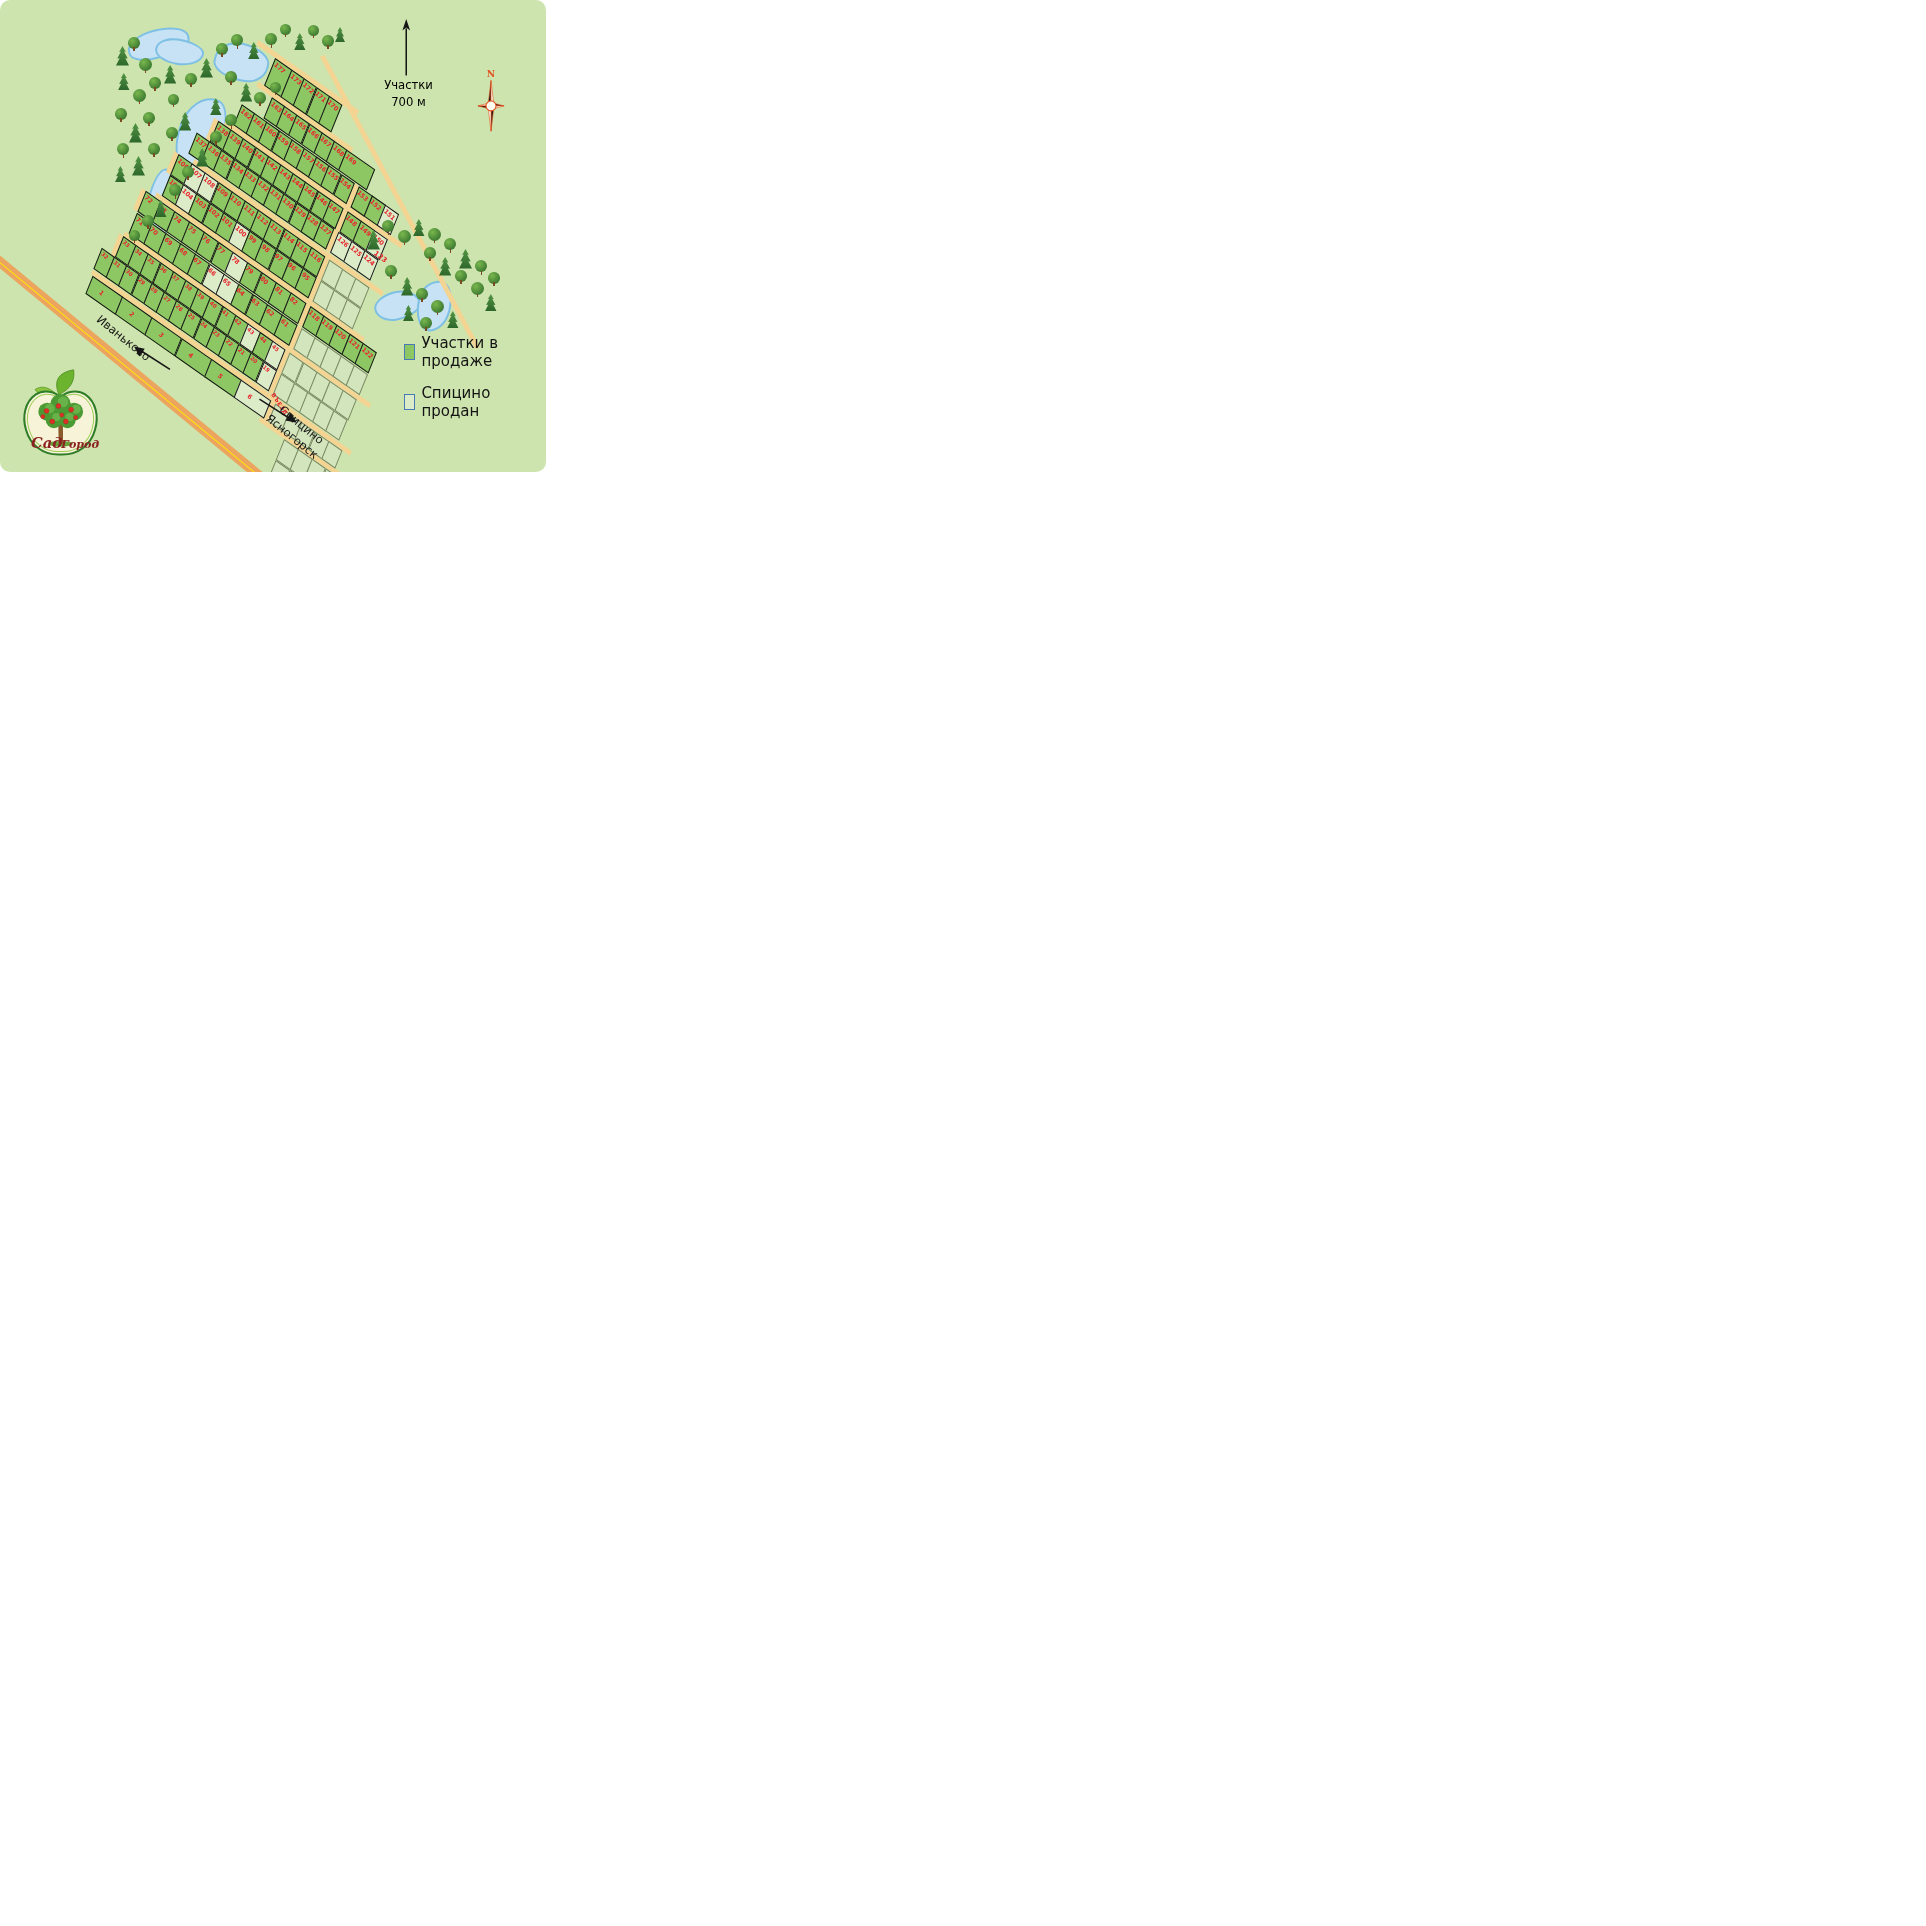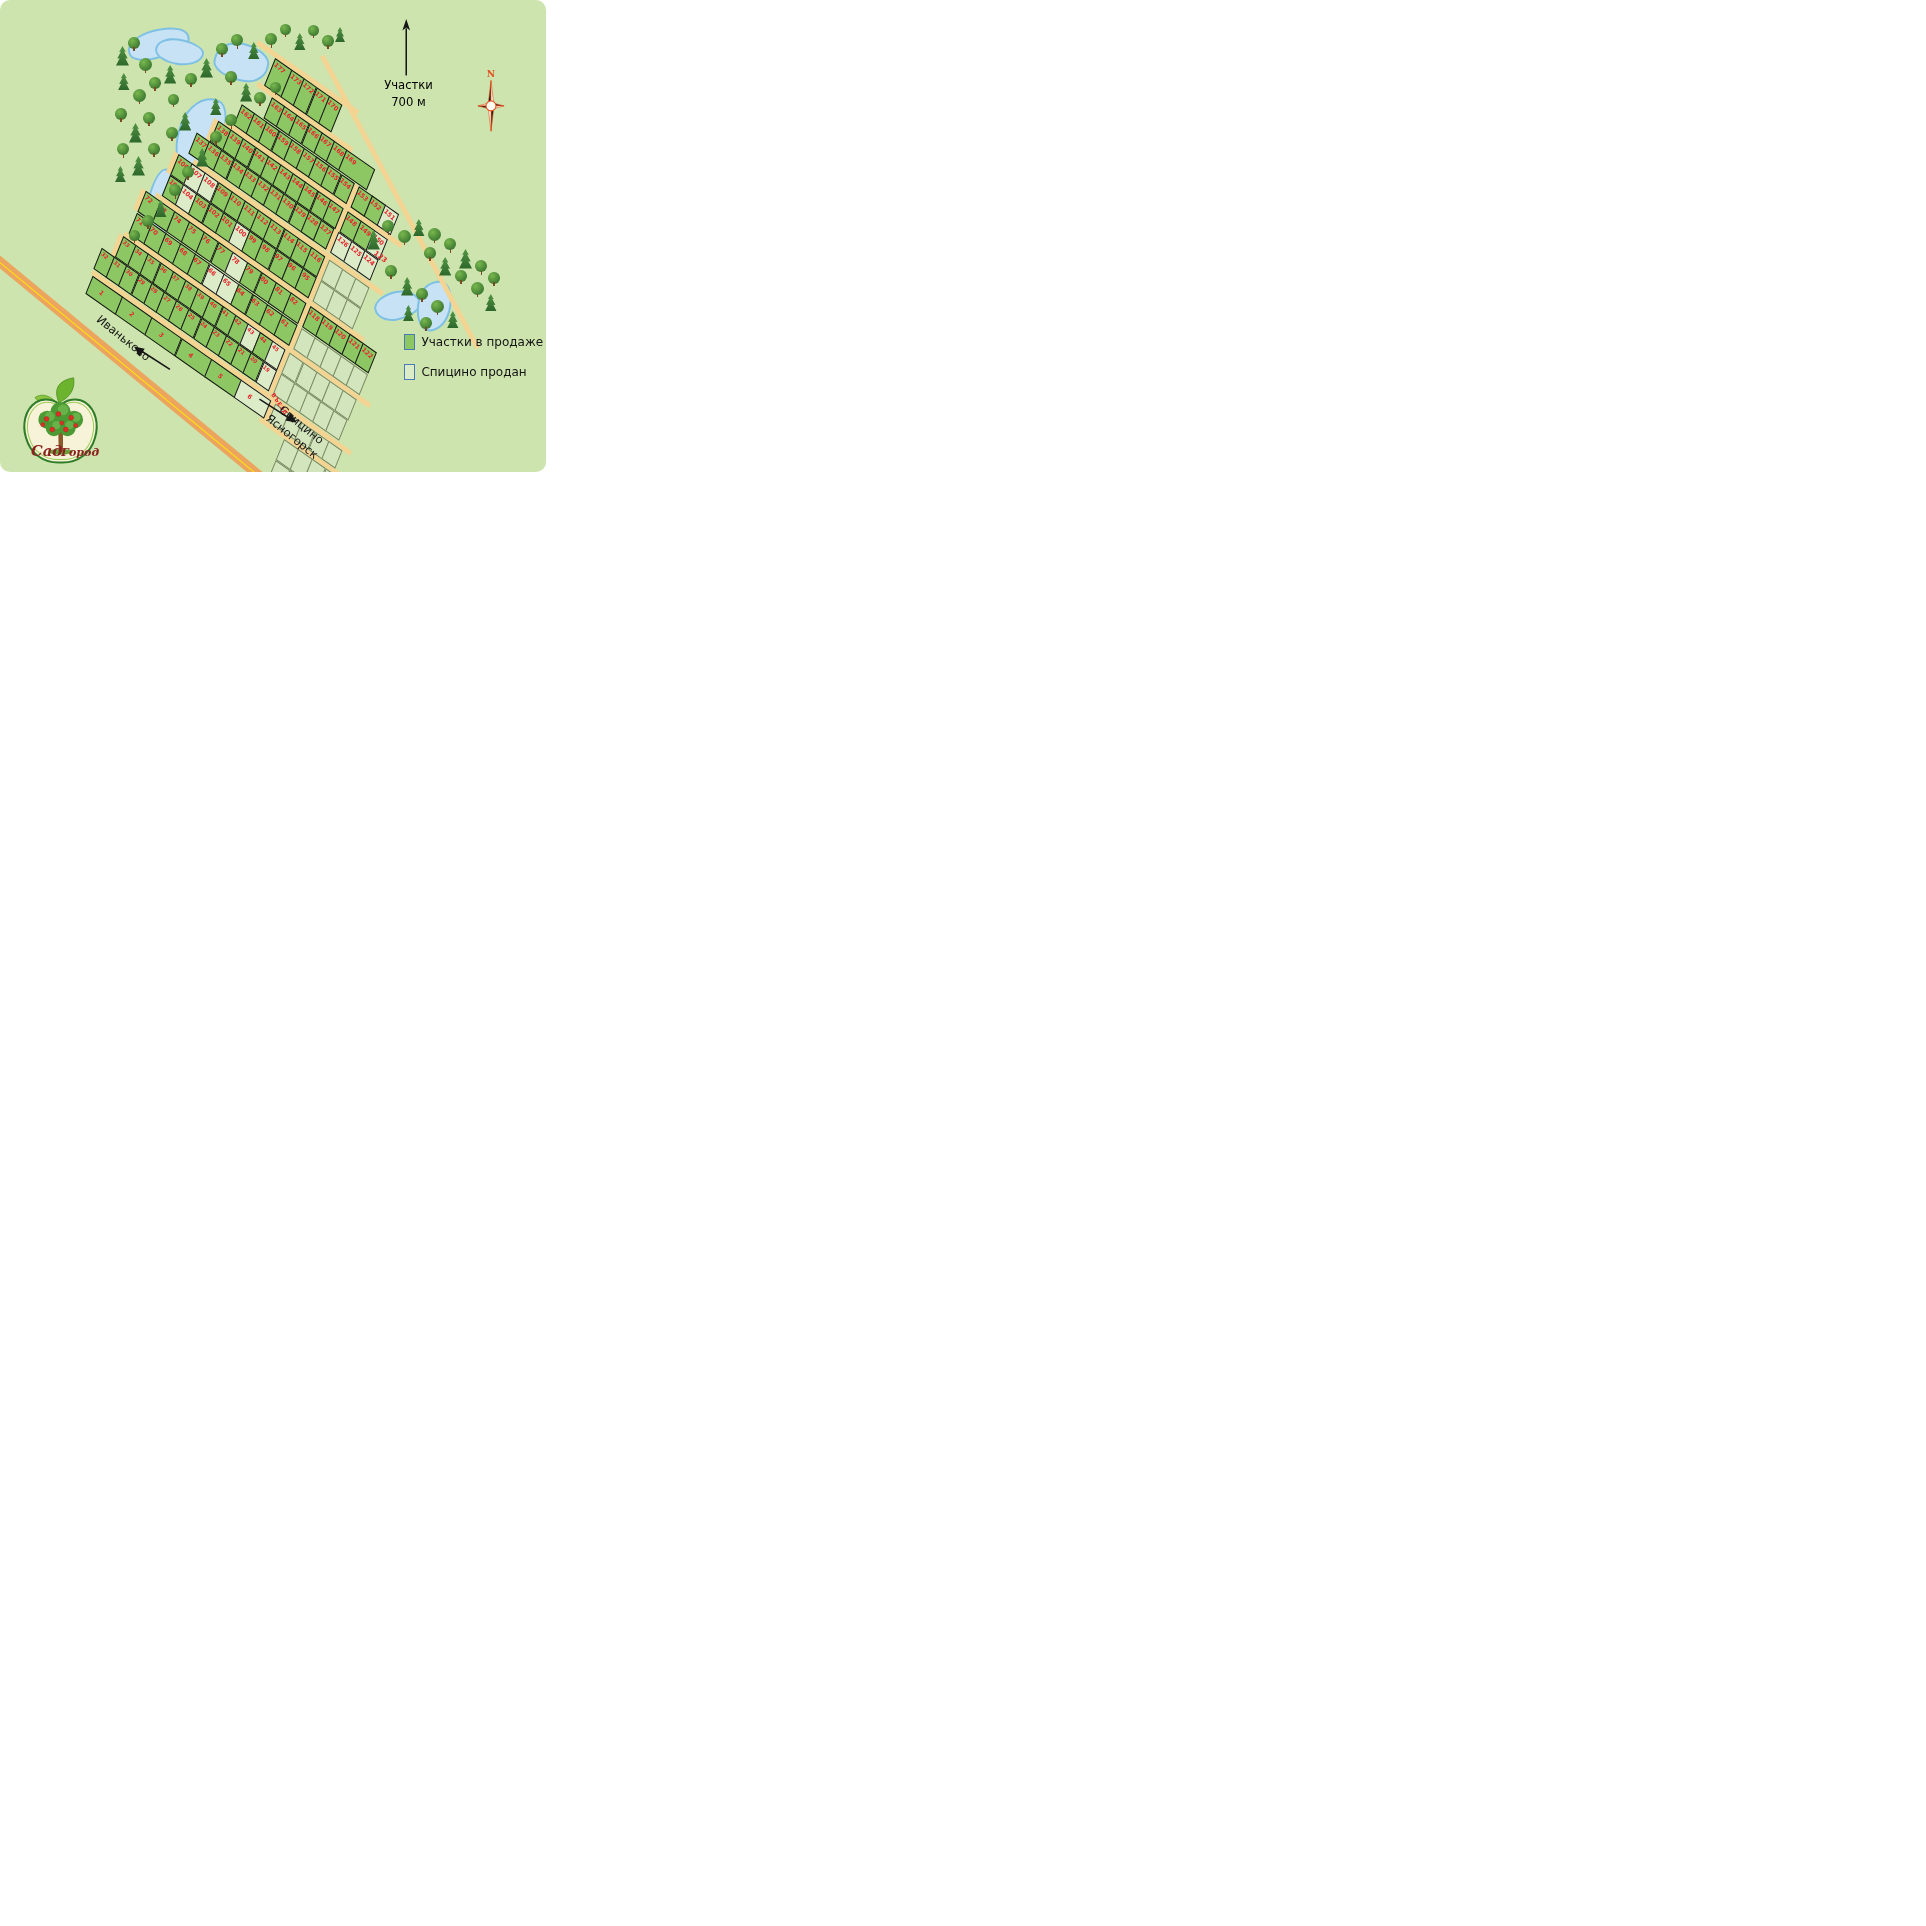--- a/index.html
+++ b/index.html
@@ -59,23 +59,23 @@
   #arr-ivankovo{position:absolute;left:131px;top:344px;}
   #lbl-spicino{left:265px;top:416px;font-size:11.6px;text-align:center;transform:rotate(39deg);line-height:1.3;}
   #arr-spicino{position:absolute;left:257px;top:396px;}
 
   
   #legend{position:absolute;left:404px;top:334px;}
   .leg-item{display:flex;align-items:center;margin-bottom:14px;}
   .leg-swatch{width:9.2px;height:14px;border:0.8px solid var(--legendblue);margin-right:6.2px;flex-shrink:0;}
   .leg-swatch.sale{background:var(--green);}
   .leg-swatch.sold{background:var(--sold);}
-  .leg-text{font-size:12px;color:#141414;}
-
-  #logo{position:absolute;left:19px;top:377px;}
+  .leg-text{font-size:15px;color:#141414;}
+
+  #logo{position:absolute;left:19px;top:369px;}
 </style>
 </head>
 <body>
 
 <div id="stage">
   <div id="map">
 
     <div class="pond" style="left:127px;top:29px;width:59px;height:25px;border-radius:55% 60% 50% 45%/60% 55% 50% 45%;transform:rotate(-14deg);"></div>
     <div class="pond" style="left:155px;top:39px;width:45px;height:21.6px;border-radius:45% 60% 55% 50%/55% 45% 60% 50%;transform:rotate(9deg);"></div>
     <div class="pond" style="left:214px;top:43px;width:51px;height:34px;border-radius:55% 65% 50% 60%/65% 50% 60% 45%;transform:rotate(14deg);"></div>

